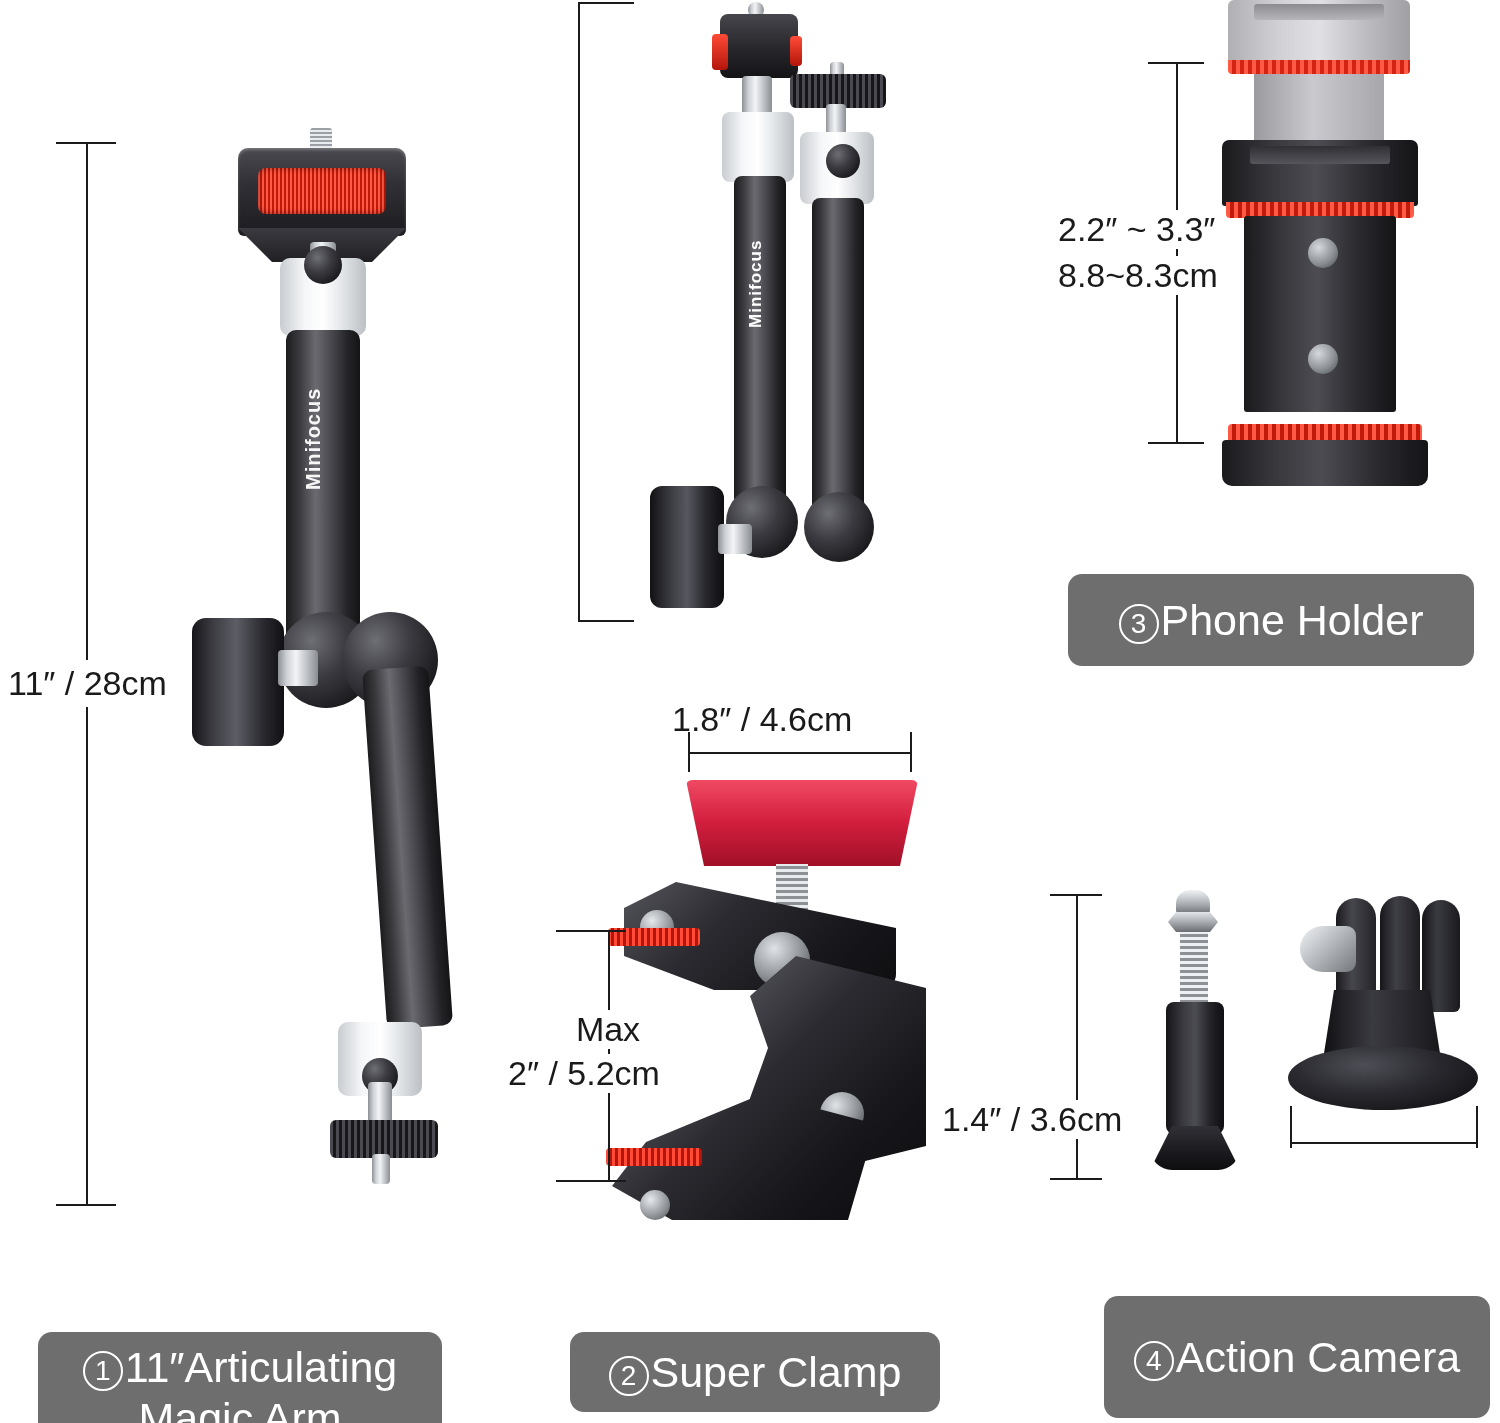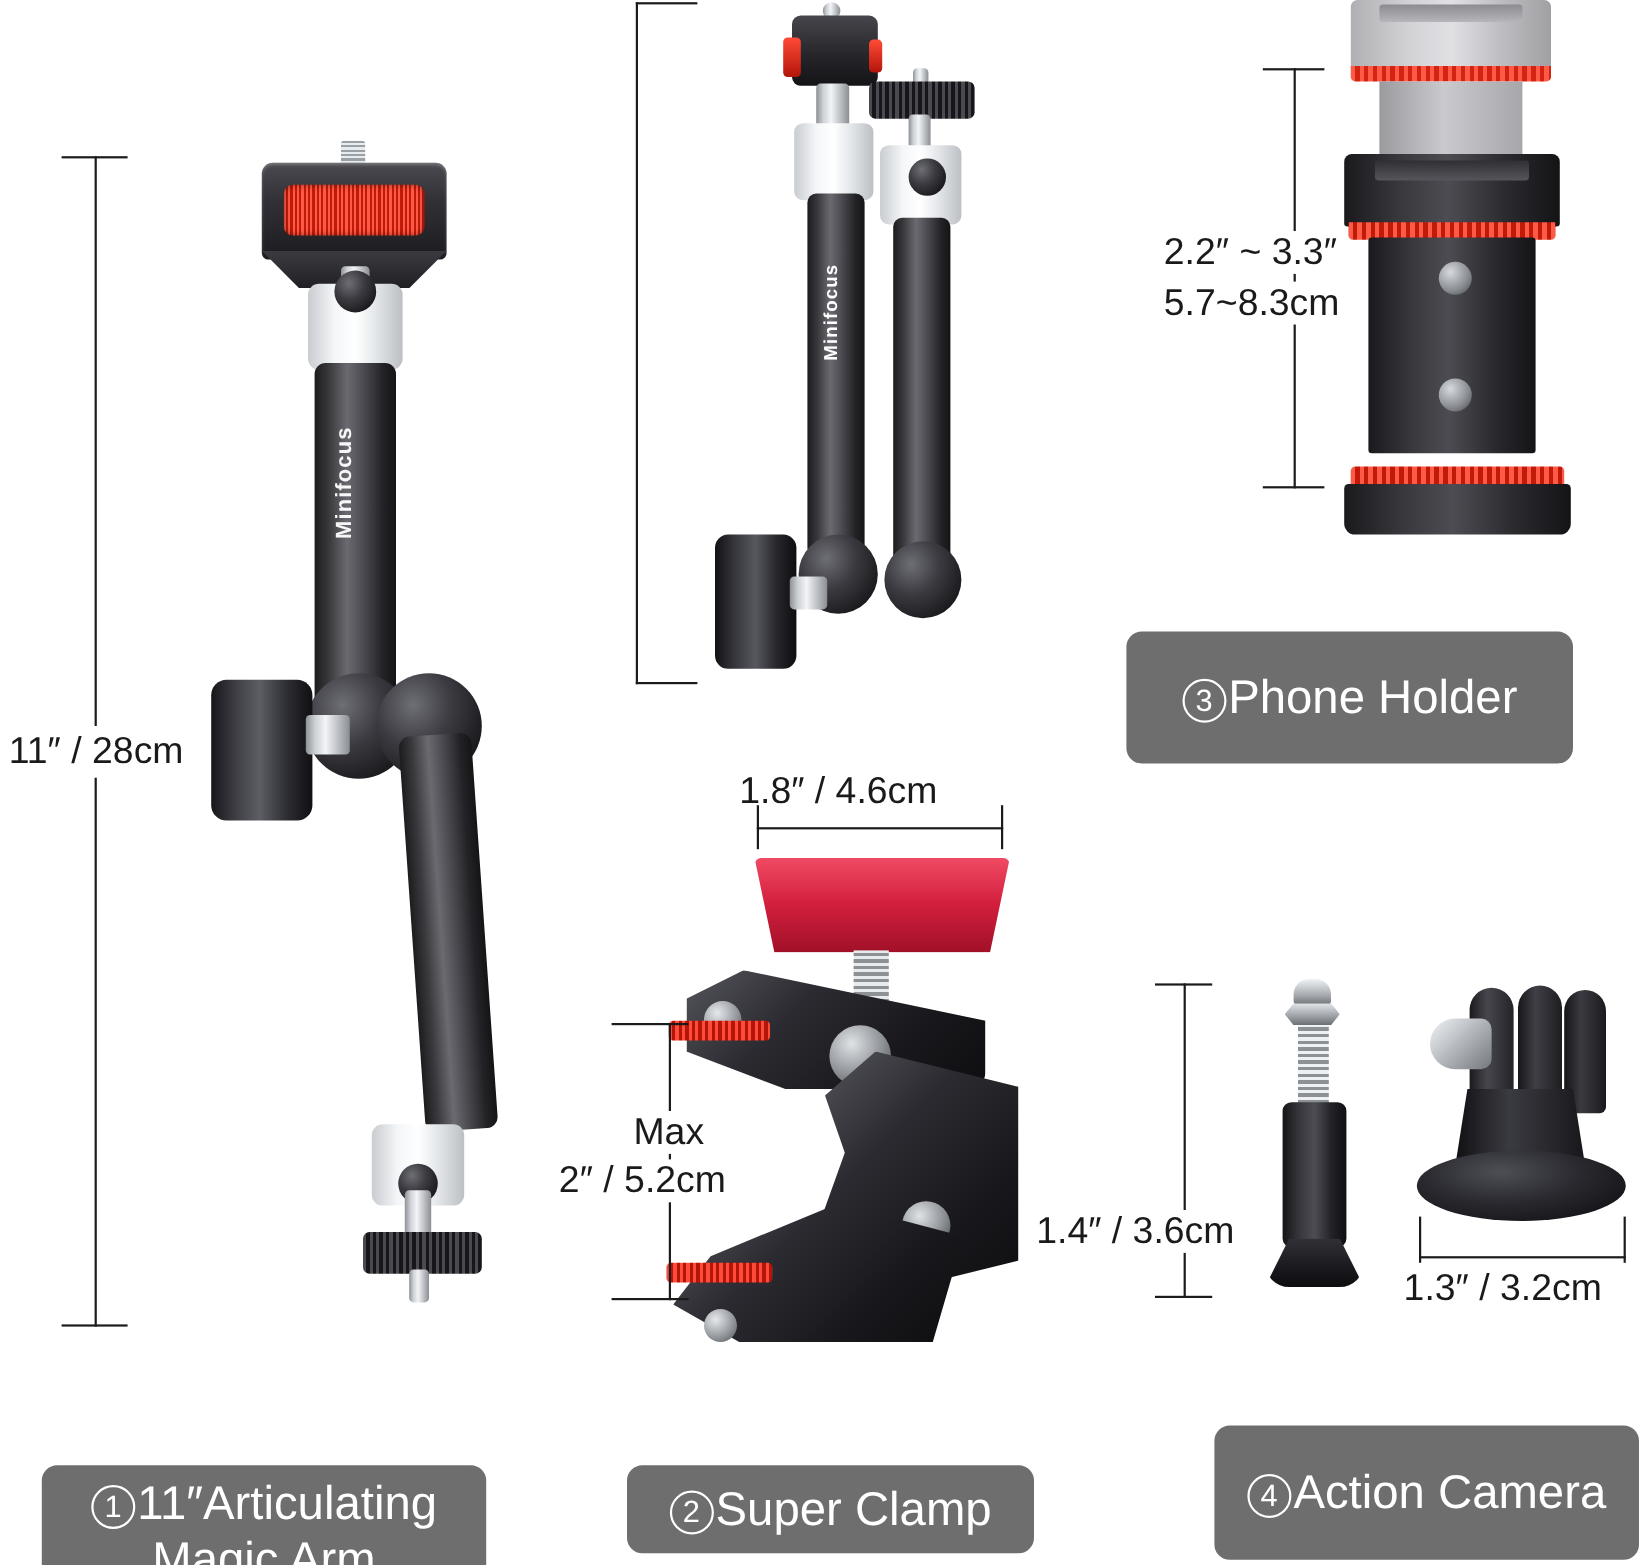--- a/index.html
+++ b/index.html
@@ -278,23 +278,23 @@
 
     <div class="abs" style="left:10px;top:424px;width:194px;height:20px;border-radius:4px 4px 0 0;
          background:repeating-linear-gradient(90deg,#ff5a45 0px,#ff5a45 4px,#c11a0a 4px,#c11a0a 8px);"></div>
     <div class="abs ph-body" style="left:4px;top:440px;width:206px;height:46px;border-radius:4px 4px 10px 10px;"></div>
   </div>
 
   <div class="vline" style="left:1176px;top:62px;height:382px;"></div>
   <div class="tick-h" style="left:1148px;top:62px;width:56px;"></div>
   <div class="tick-h" style="left:1148px;top:442px;width:56px;"></div>
   <div class="dim" style="left:1054px;top:210px;background:#fff;padding:0 4px;">2.2″ ~ 3.3″</div>
-  <div class="dim" style="left:1054px;top:256px;background:#fff;padding:0 4px;">5.7~8.3cm</div>
-
-  <div class="pill" style="left:1024px;top:574px;width:406px;height:120px;">
+  <div class="dim" style="left:1054px;top:256px;background:#fff;padding:0 4px;">8.8~8.3cm</div>
+
+  <div class="pill" style="left:1068px;top:574px;width:406px;height:92px;">
     <div>
       <span class="ln"><span class="circnum">3</span><span>Phone Holder</span></span>
     </div>
   </div>
 
   <div class="abs" id="thumbscrew" style="left:1140px;top:890px;width:110px;height:290px;">
     <div class="abs" style="left:36px;top:0px;width:34px;height:24px;border-radius:14px 14px 4px 4px;
          background:linear-gradient(180deg,#f0f3f5,#a8acb1 60%,#6e7276);"></div>
     <div class="abs" style="left:28px;top:22px;width:50px;height:20px;
          background:linear-gradient(180deg,#e3e6e9,#9ca0a5 60%,#6a6e72);clip-path:polygon(8px 0,42px 0,50px 10px,42px 20px,8px 20px,0 10px);"></div>
@@ -327,21 +327,20 @@
     <div class="abs" style="left:40px;top:100px;width:120px;height:76px;
          background:linear-gradient(90deg,#101013,#3a3a41 42%,#17171b);
          clip-path:polygon(12px 0,108px 0,120px 76px,0 76px);"></div>
     <div class="abs" style="left:6px;top:156px;width:190px;height:64px;border-radius:50%;
          background:radial-gradient(ellipse at 40% 30%,#4e4e56 0%,#29292f 45%,#101013 90%);"></div>
   </div>
 
   <div class="hline" style="left:1290px;top:1142px;width:188px;"></div>
   <div class="tick-v" style="left:1290px;top:1106px;height:42px;"></div>
   <div class="tick-v" style="left:1476px;top:1106px;height:42px;"></div>
-  <div class="dim" style="left:1272px;top:1152px;background:#fff;padding:0 4px;">1.3″ / 3.2cm</div>
 
   <div class="pill" style="left:1104px;top:1296px;width:386px;height:122px;">
     <div>
       <span class="ln"><span class="circnum">4</span><span>Action Camera</span></span>
     </div>
   </div>
 
 </div>
 
 </body></html>

